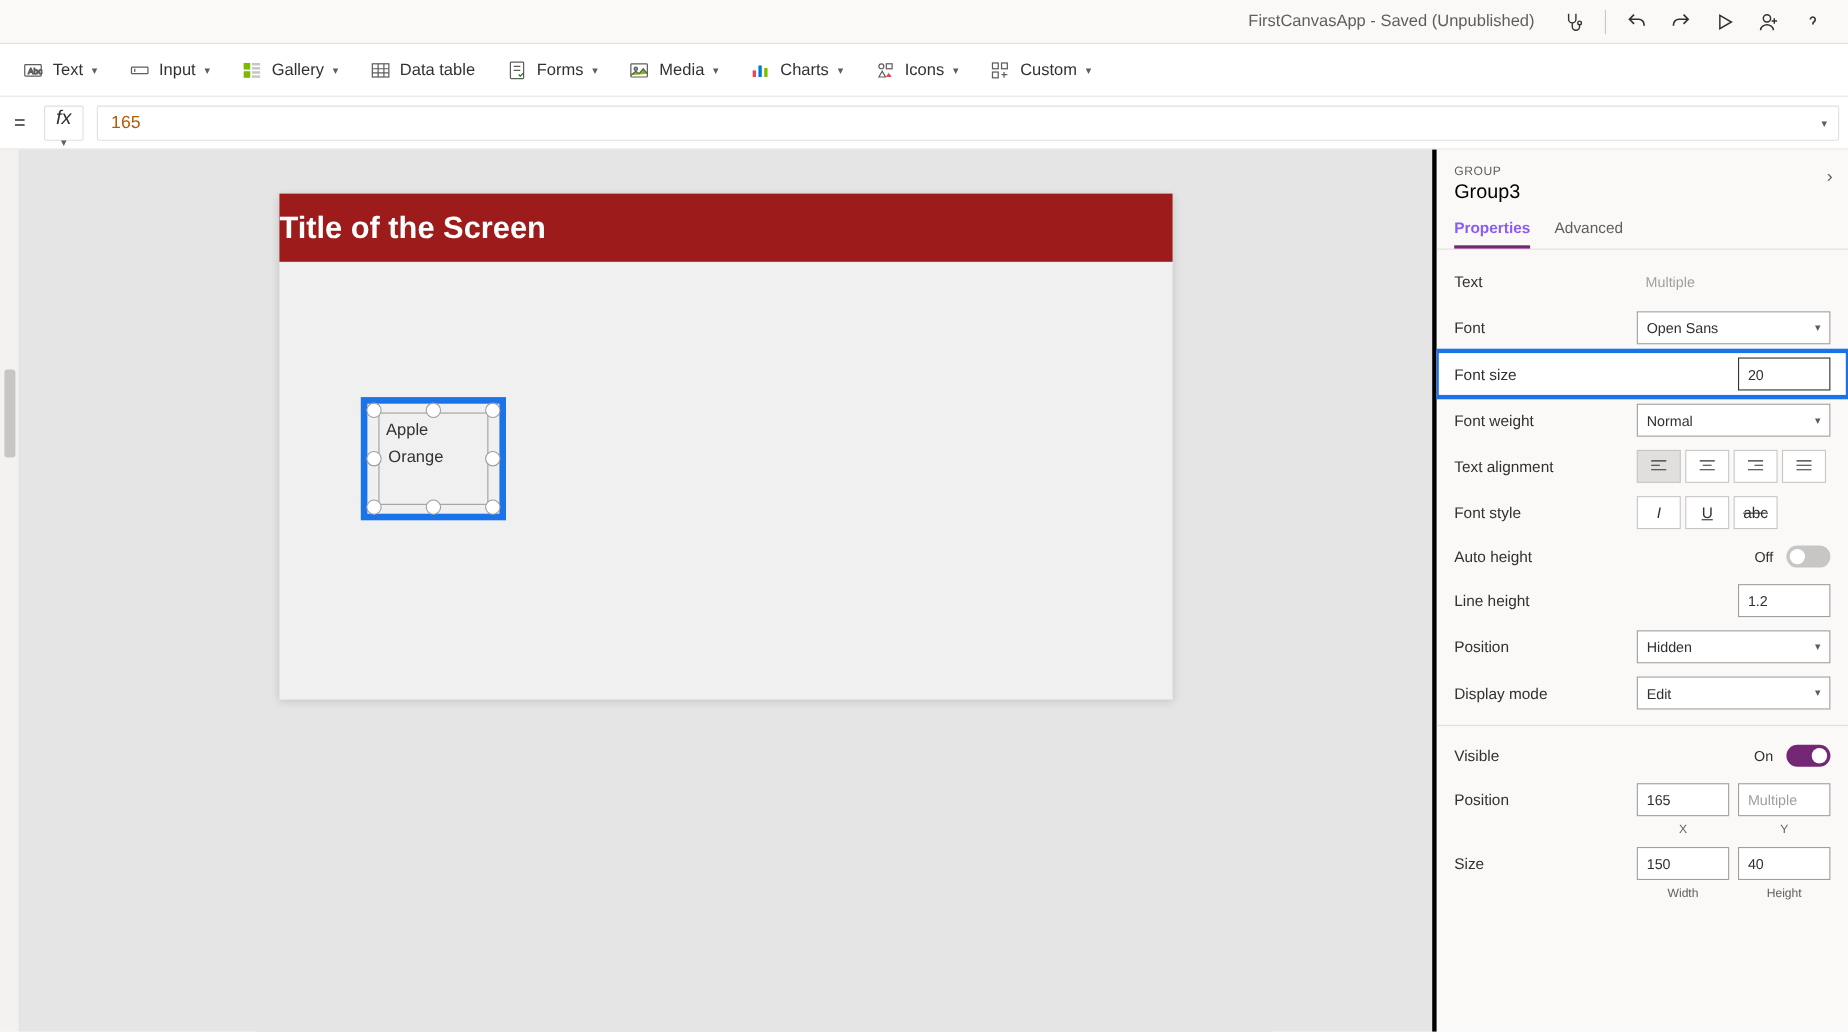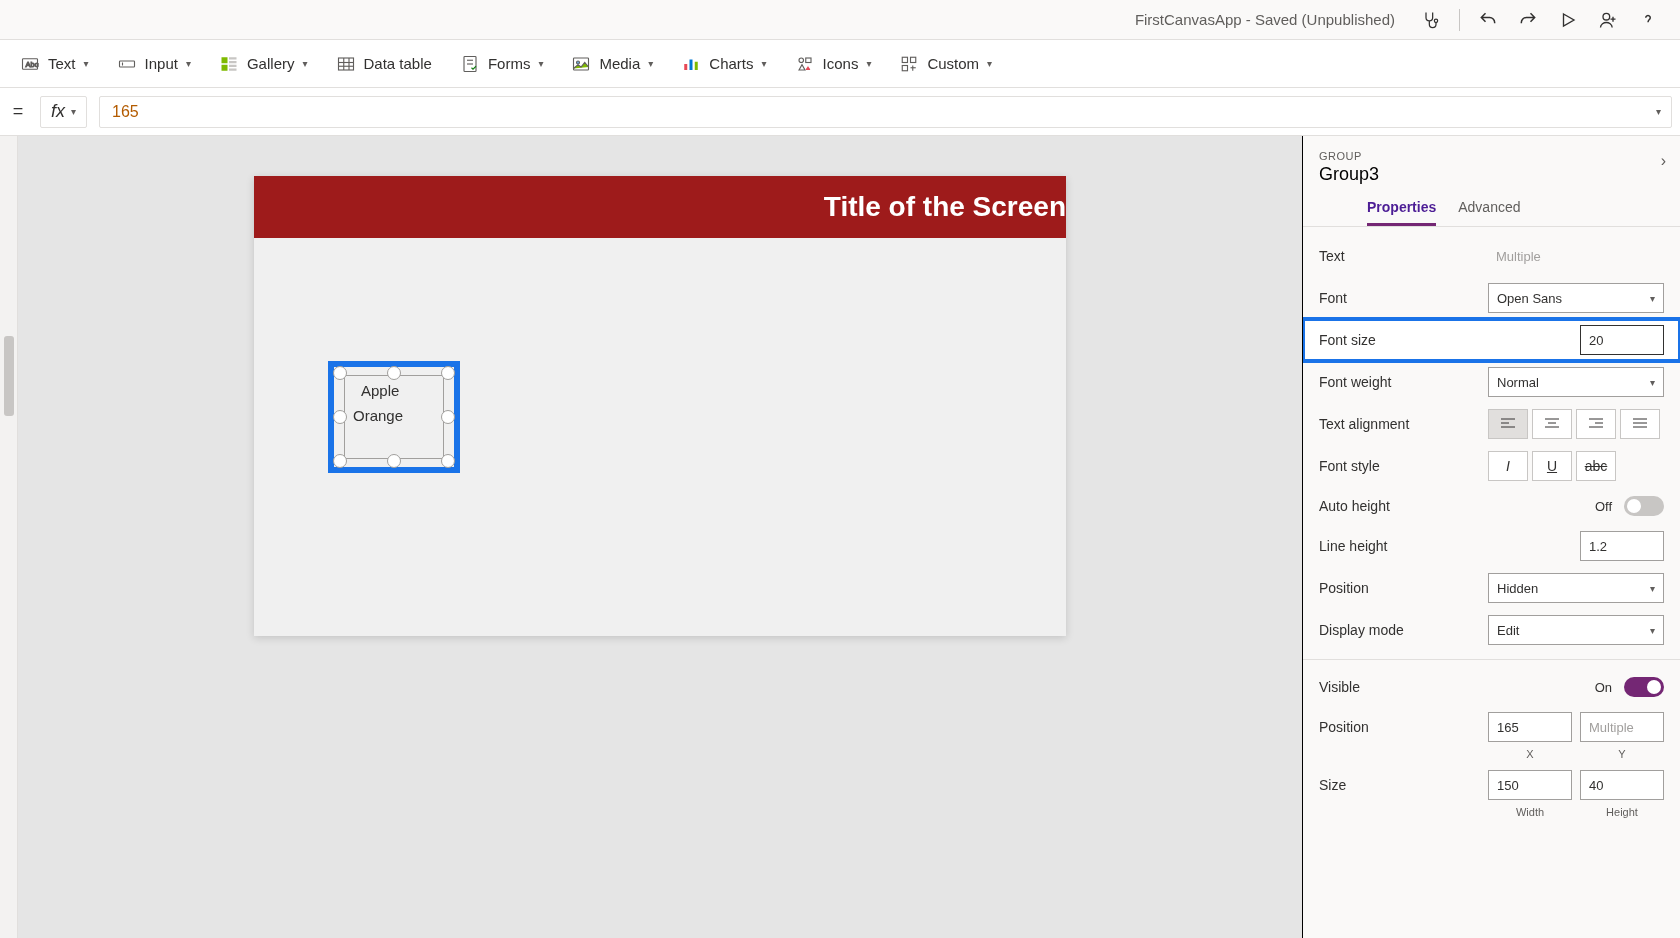--- a/index.html
+++ b/index.html
@@ -97,20 +97,21 @@
   display: flex;
   align-items: center;
   gap: 6px;
   border: 1px solid #e1dfdd;
   border-radius: 2px;
   height: 32px;
   padding: 0 10px;
   font-style: italic;
   font-family: "Times New Roman", serif;
   font-size: 18px;
+  flex-direction: column;
 }
 .formula-bar .fx-box .chev {
   font-size: 10px;
   color: #605e5c;
   font-style: normal;
 }
 .formula-bar .formula-input {
   flex: 1;
   height: 32px;
   border: 1px solid #e1dfdd;
@@ -165,21 +166,21 @@
   background: #f0f0f0;
   box-shadow: 0 2px 8px rgba(0,0,0,0.15);
   position: relative;
 }
 .canvas-titlebar {
   height: 62px;
   background: #9e1b1b;
   color: #fff;
   display: flex;
   align-items: center;
-  justify-content: flex-end;
+  justify-content: flex-start;
   font-size: 28px;
   font-weight: 700;
 }
 .selection-box {
   position: absolute;
   left: 74px;
   top: 185px;
   width: 132px;
   height: 112px;
   border: 6px solid #1a73e8;
@@ -204,21 +205,21 @@
   width: 14px;
   height: 14px;
   background: #fff;
   border: 1px solid #a19f9d;
   border-radius: 50%;
 }
 
 
 .properties {
   width: 378px;
-  border-left: 1px solid #000000;
+  border-left: 4px solid #000000;
   background: #faf9f8;
   overflow-y: auto;
 }
 .props-header {
   padding: 14px 16px 6px 16px;
   position: relative;
 }
 .props-header .type-label {
   font-size: 11px;
   letter-spacing: 0.5px;
@@ -243,24 +244,23 @@
   padding: 8px 16px 0 16px;
   border-bottom: 1px solid #e1dfdd;
 }
 .props-tab {
   font-size: 14px;
   padding-bottom: 8px;
   color: #605e5c;
   cursor: pointer;
 }
 .props-tab.active {
-  color: #4c1d95;
+  color: #8b5cf6;
   font-weight: 600;
   border-bottom: 3px solid #742774;
-  margin-left: 48px;
 }
 .props-body {
   padding: 8px 0;
 }
 .prop-row {
   display: flex;
   align-items: center;
   padding: 6px 16px;
   min-height: 38px;
   gap: 8px;
@@ -556,21 +556,21 @@
     <div class="rail-handle"></div>
   </div>
 
   <div class="canvas-area">
     <div class="canvas">
       <div class="canvas-titlebar">
         <span>Title of the Screen</span>
       </div>
       <div class="selection-box">
         <div class="selection-inner">
-          <span class="label-box" style="left:16px;top:6px">Apple</span>
+          <span class="label-box" style="left:6px;top:6px">Apple</span>
           <span class="label-box" style="left:8px;top:31px">Orange</span>
         </div>
 
         <div class="selection-handle" style="left:-1px;top:-1px"></div>
         <div class="selection-handle" style="left:50%;margin-left:-7px;top:-1px"></div>
         <div class="selection-handle" style="right:-1px;top:-1px"></div>
         <div class="selection-handle" style="left:-1px;top:50%;margin-top:-7px"></div>
         <div class="selection-handle" style="right:-1px;top:50%;margin-top:-7px"></div>
         <div class="selection-handle" style="left:-1px;bottom:-1px"></div>
         <div class="selection-handle" style="left:50%;margin-left:-7px;bottom:-1px"></div>

